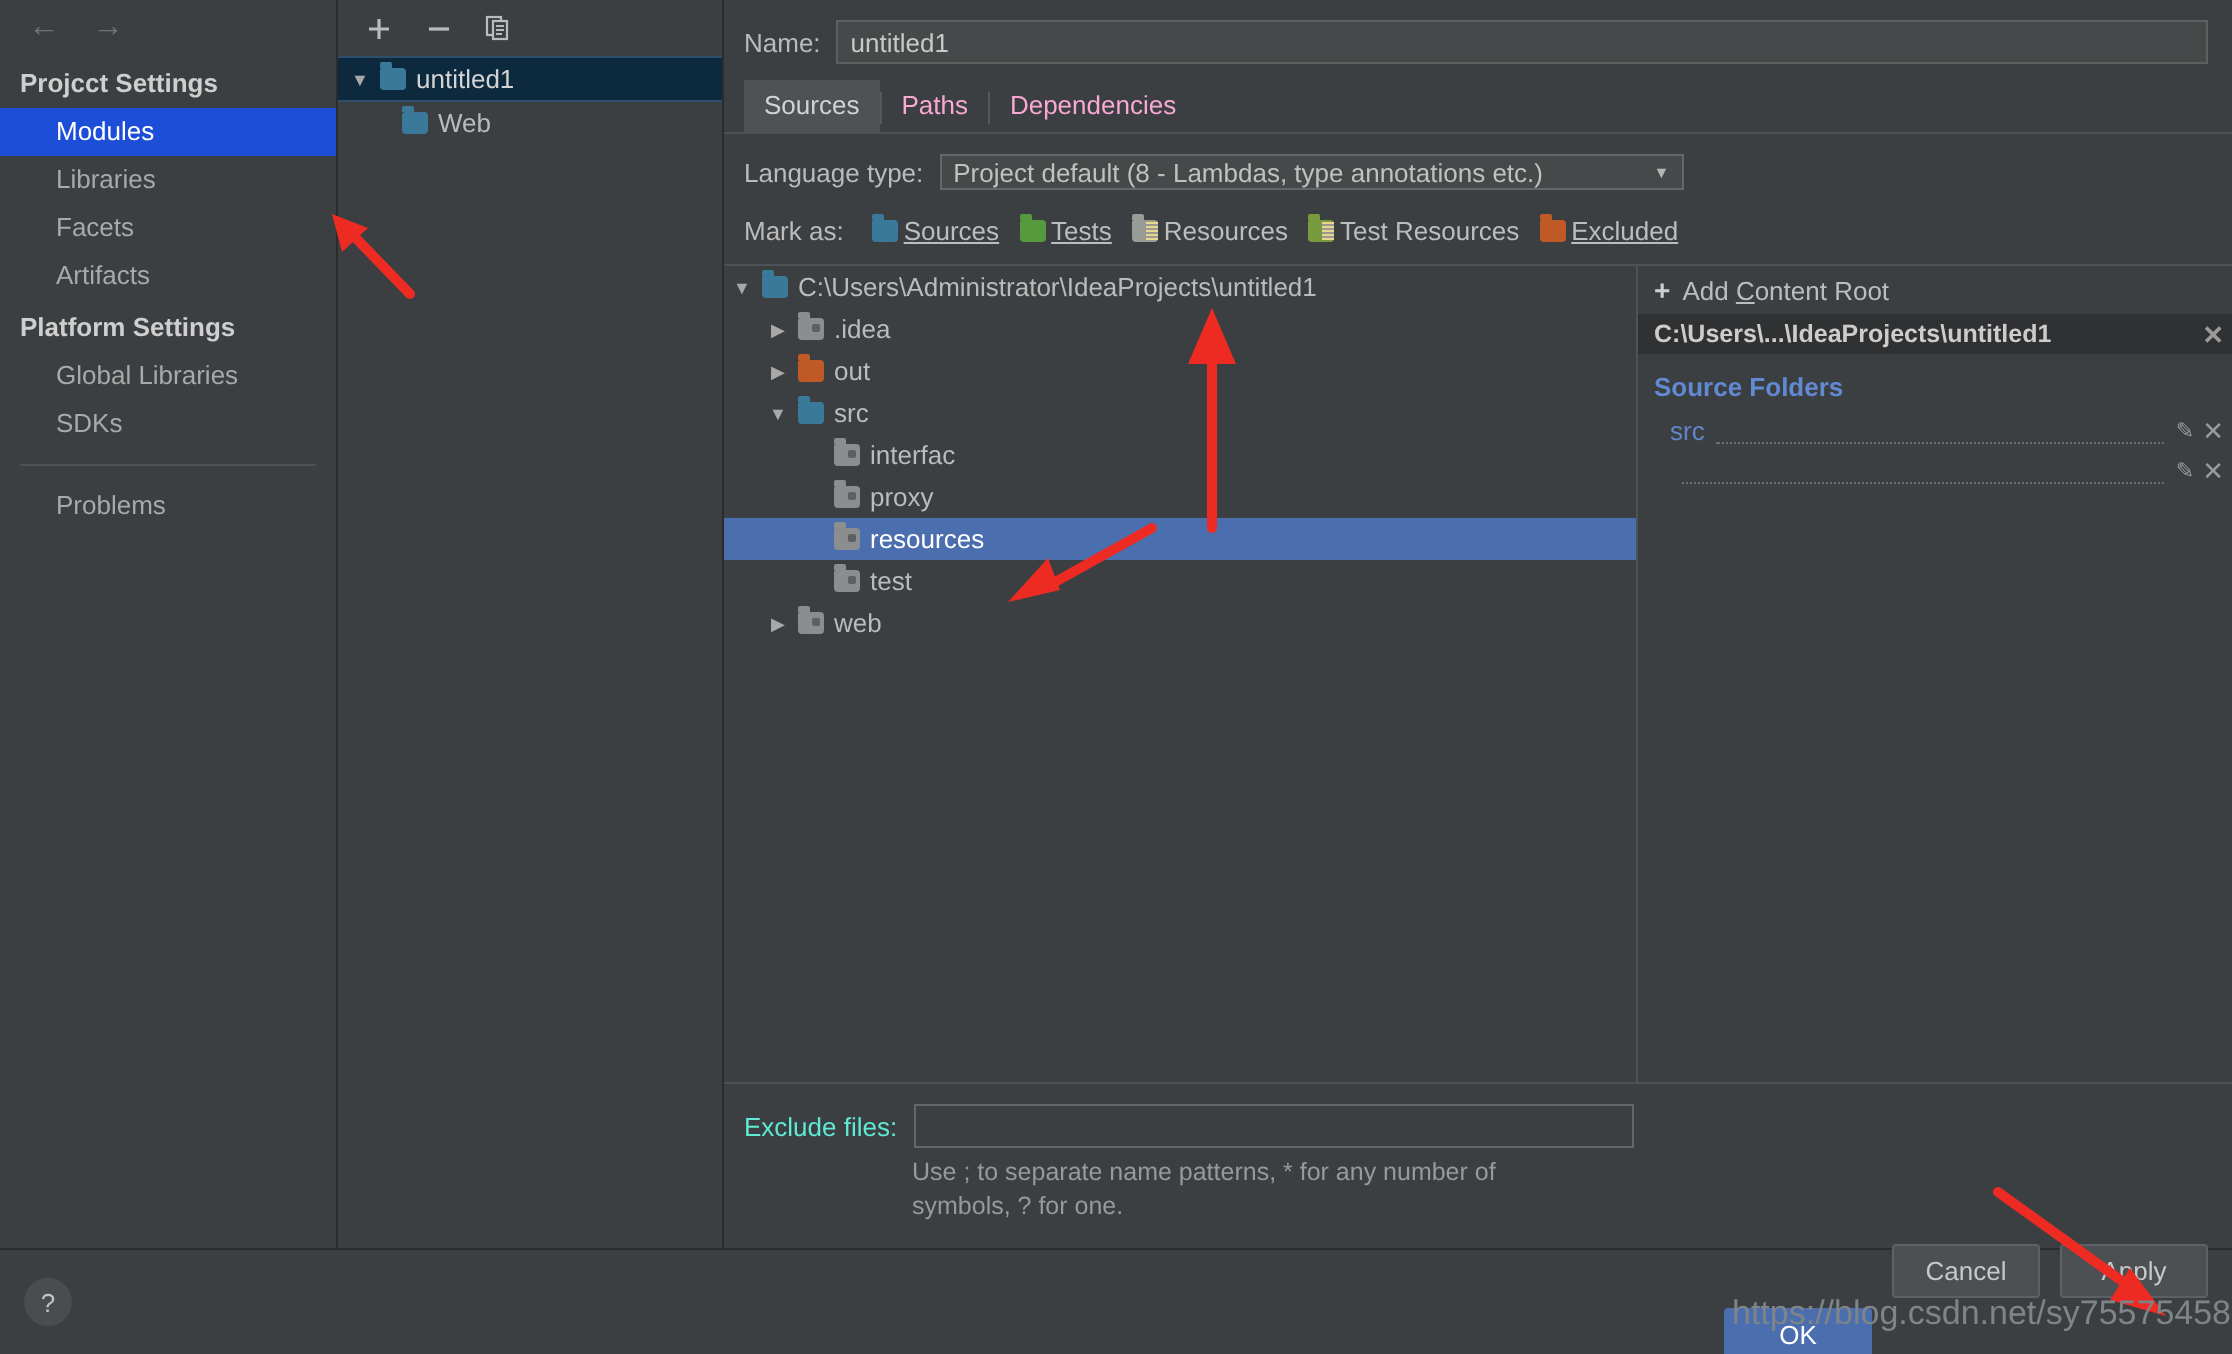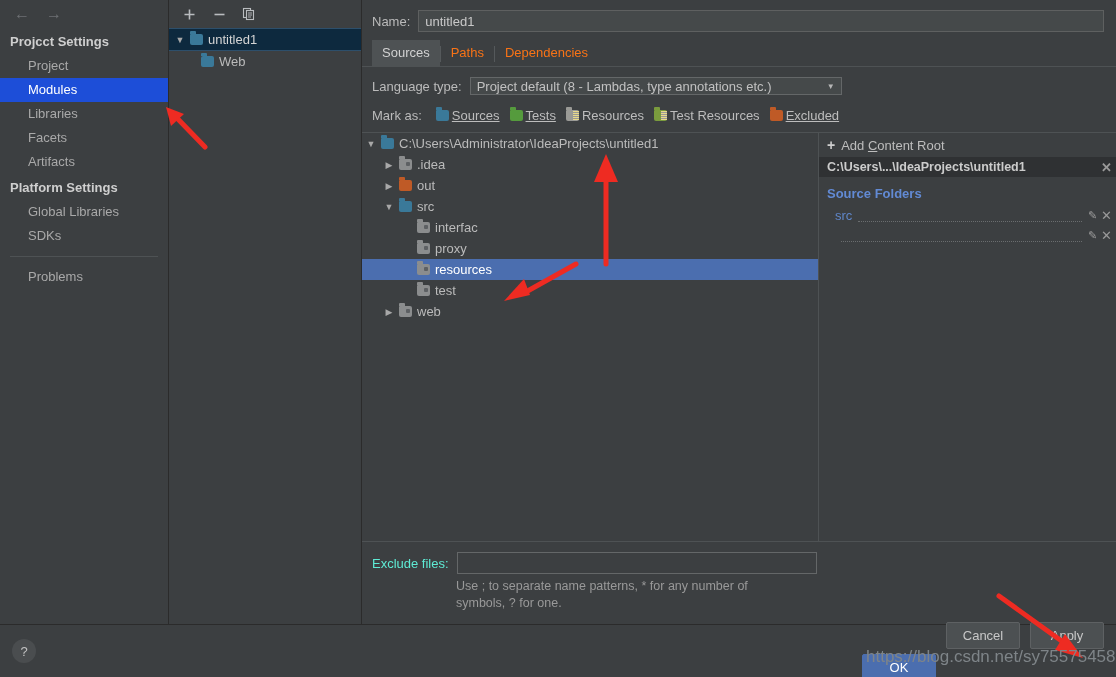--- a/index.html
+++ b/index.html
@@ -159,21 +159,21 @@
   .tabs {
     display: flex;
     align-items: flex-end;
     padding-left: 10px;
     border-bottom: 1px solid #4e5254;
     height: 26px;
   }
   .tab {
     padding: 4px 9px 5px 9px;
     font-size: 13px;
-    color: #f97316;
+    color: #f9a8d4;
     border: 1px solid transparent;
     border-bottom: none;
     line-height: 16px;
   }
   .tab.active {
     background: #4e5254;
     color: #d2d2d2;
   }
   .tab-sep {
     width: 1px;
@@ -451,21 +451,20 @@
 <div class="dialog">
   <div class="dialog-body">
 
     <div class="sidebar">
       <div class="nav-arrows">
         <span class="nav-arrow">←</span>
         <span class="nav-arrow">→</span>
       </div>
 
       <div class="sidebar-group-title">Projcct Settings</div>
-      <div class="sidebar-item">Project</div>
       <div class="sidebar-item selected">Modules</div>
       <div class="sidebar-item">Libraries</div>
       <div class="sidebar-item">Facets</div>
       <div class="sidebar-item">Artifacts</div>
 
       <div class="sidebar-group-title">Platform Settings</div>
       <div class="sidebar-item">Global Libraries</div>
       <div class="sidebar-item">SDKs</div>
 
       <div class="sidebar-divider"></div>

